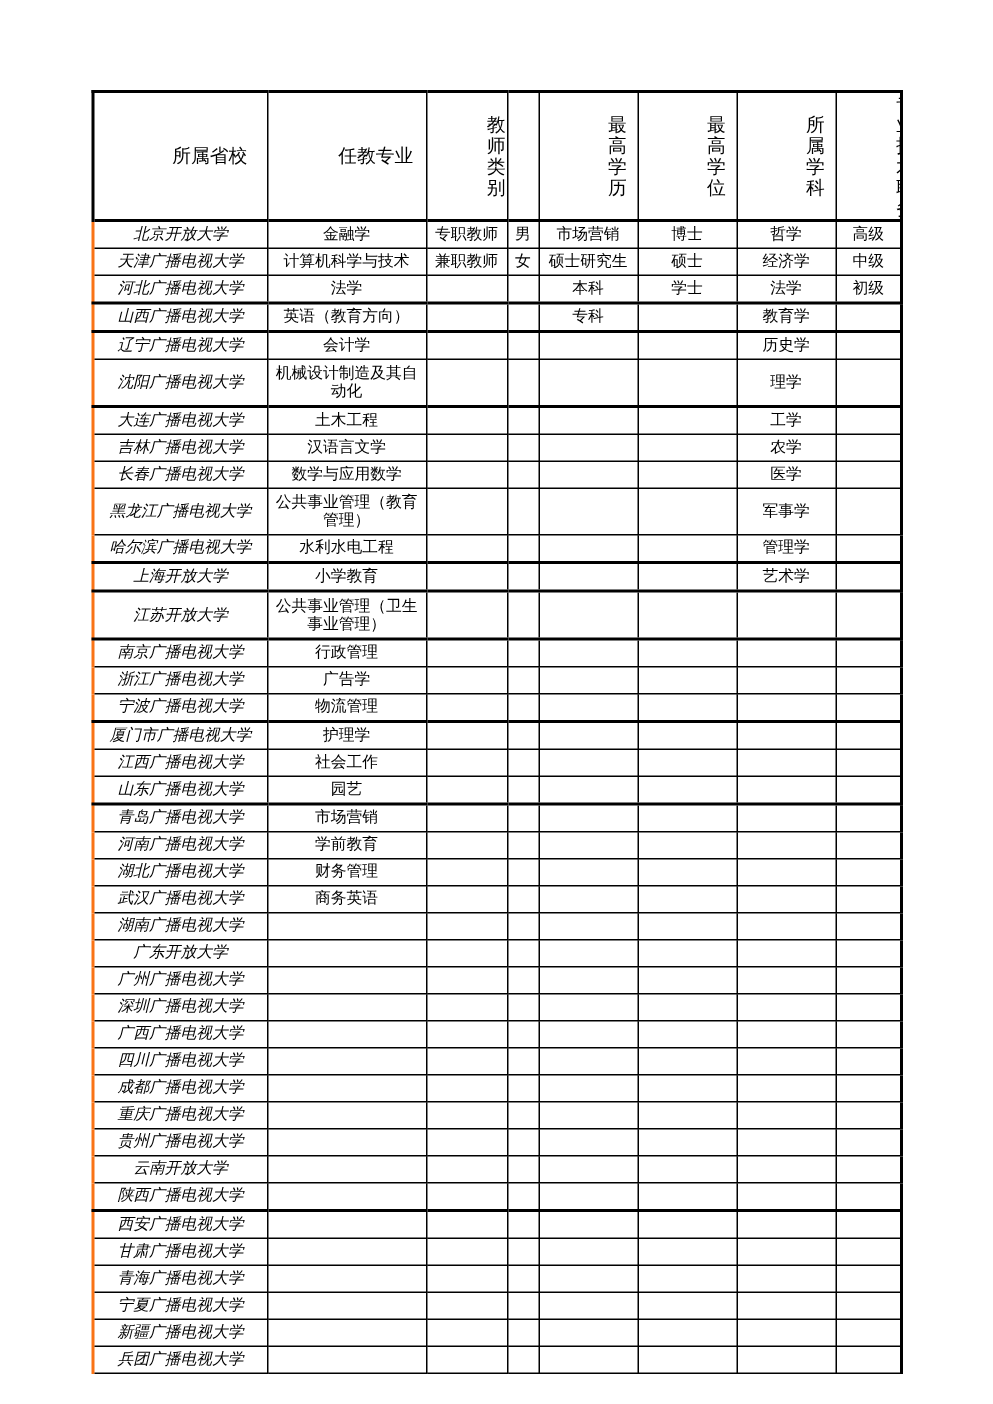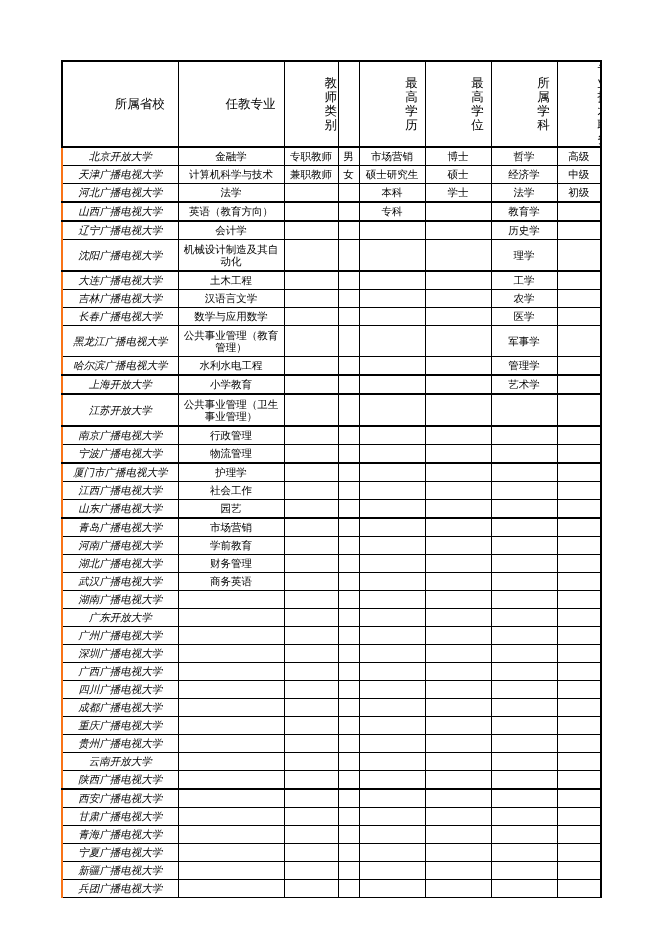--- a/index.html
+++ b/index.html
@@ -228,20 +228,30 @@
         <tr class="data-row">
           <td class="first">南京广播电视大学</td>
           <td>行政管理</td>
           <td></td>
           <td></td>
           <td></td>
           <td></td>
           <td></td>
           <td class="last"></td>
         </tr>
+        <tr class="data-row">
+          <td class="first">浙江广播电视大学</td>
+          <td>广告学</td>
+          <td></td>
+          <td></td>
+          <td></td>
+          <td></td>
+          <td></td>
+          <td class="last"></td>
+        </tr>
         <tr class="data-row bold-bottom">
           <td class="first">宁波广播电视大学</td>
           <td>物流管理</td>
           <td></td>
           <td></td>
           <td></td>
           <td></td>
           <td></td>
           <td class="last"></td>
         </tr>

